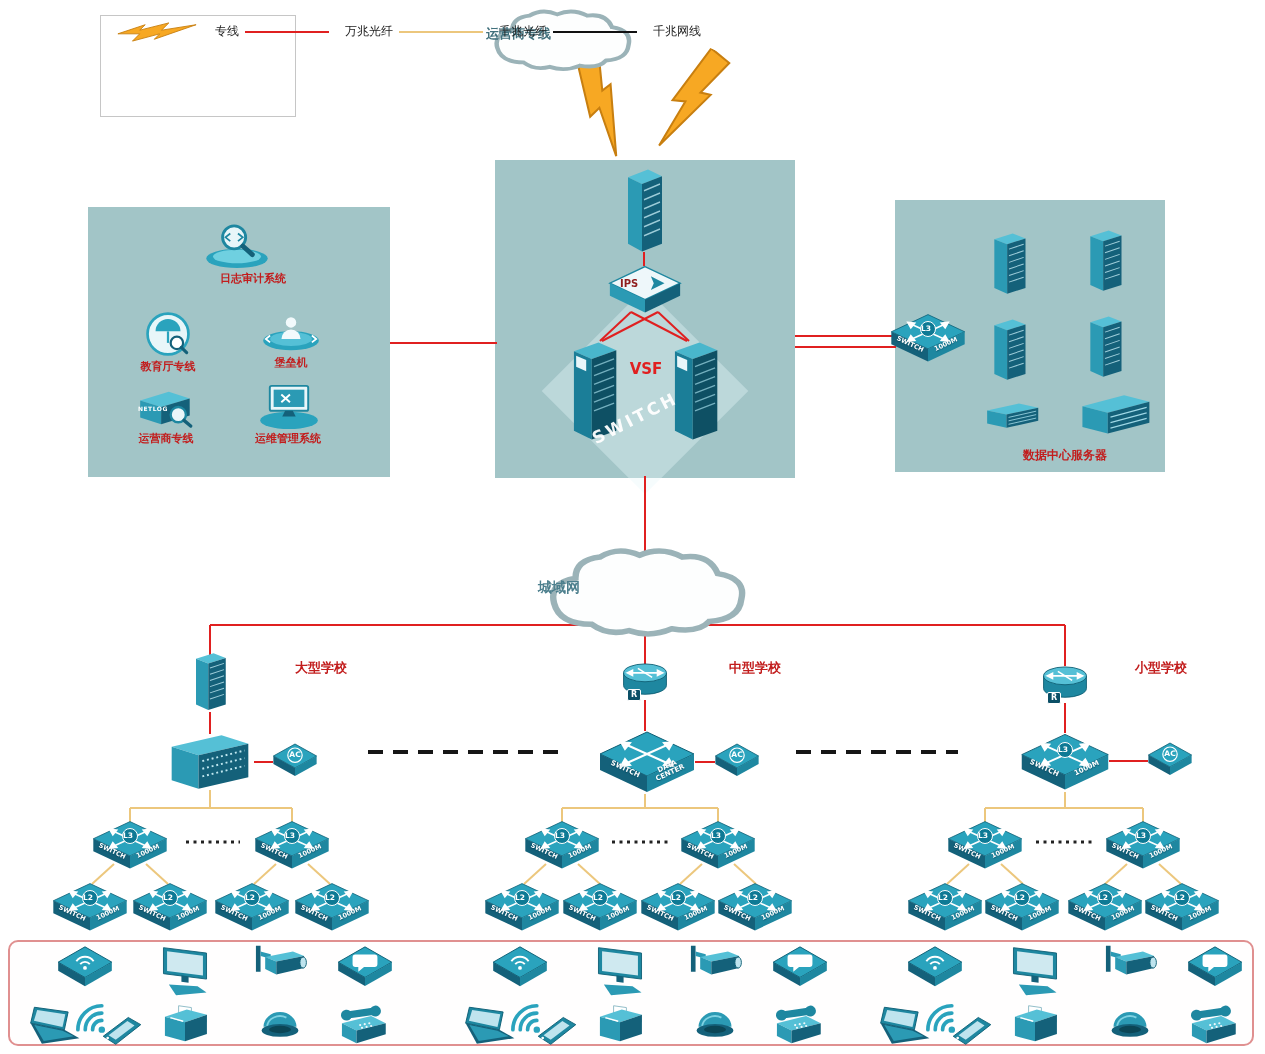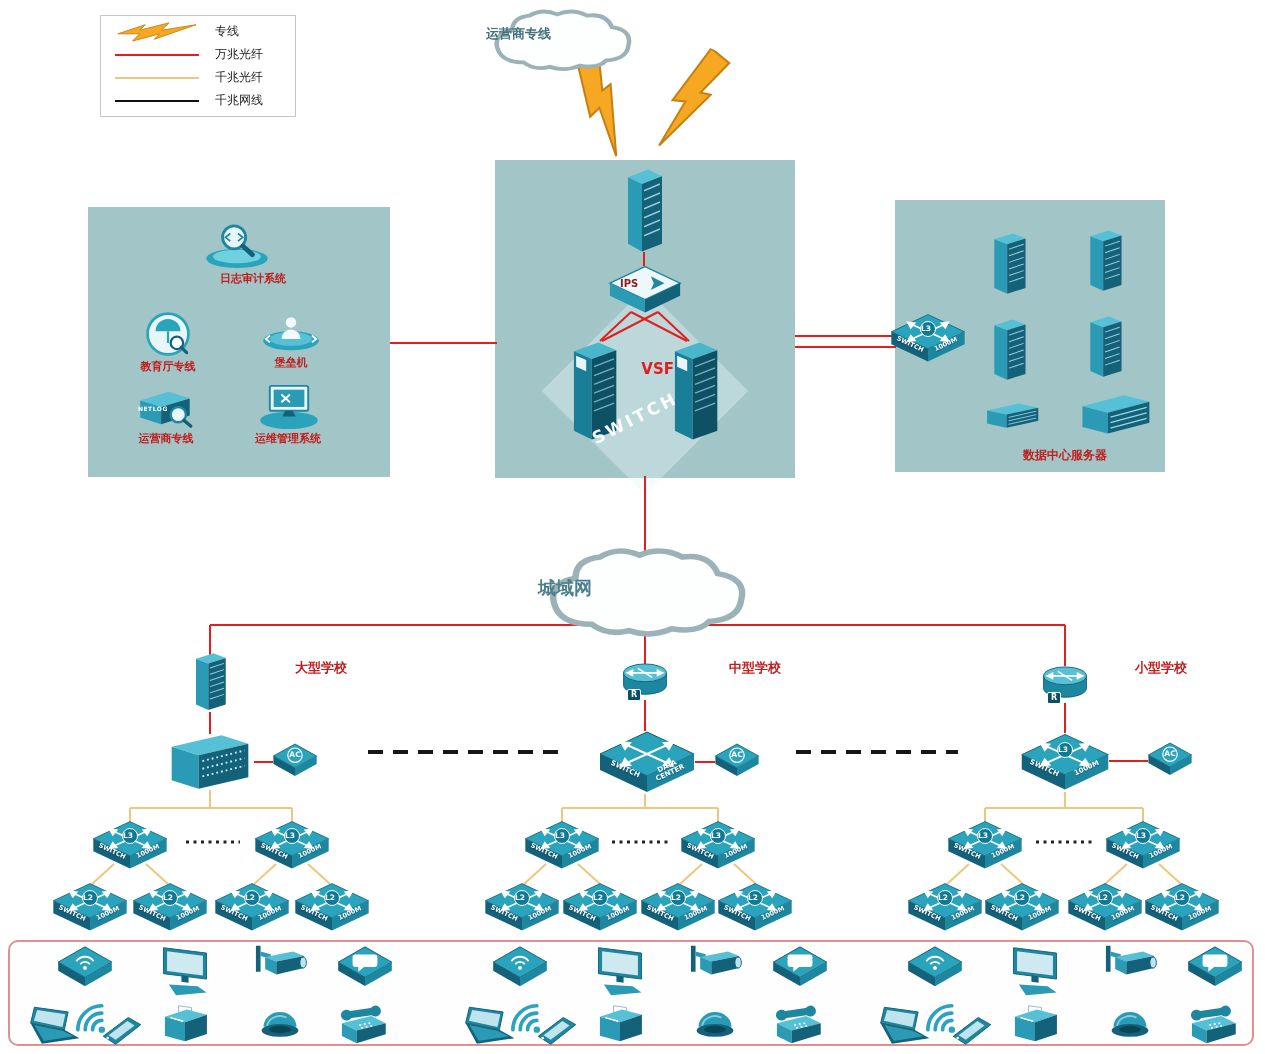--- a/index.html
+++ b/index.html
@@ -39,32 +39,32 @@
   .router{width:50px;height:44px}
   .rbadge{position:absolute;left:7px;bottom:1px;background:#0b4f66;color:#fff;font-size:8px;font-weight:bold;
           padding:0 3px;border:1px solid #fff;border-radius:2px;line-height:10px}
   .ipslbl{position:absolute;left:14px;top:14px;color:#8f1d1d;font-size:10px;font-weight:bold}
   .netlbl{position:absolute;left:6px;top:17px;color:#fff;font-size:6px;font-weight:bold;letter-spacing:.5px}
   .lbl-red{position:absolute;color:#c21d1d;font-weight:bold;text-align:center;font-size:11px;line-height:1.2}
   .cloud{position:absolute}
   .cloud svg{width:100%;height:100%}
   .cloudlbl{position:absolute;left:0;right:0;top:40%;transform:translateY(-50%);text-align:left;
             font-weight:bold;color:#41707c;font-size:13px}
-  .cloud.man .cloudlbl{font-size:18px;color:#4c7f8d;top:46%}
+  .cloud.man .cloudlbl{font-size:14px;color:#4c7f8d;top:46%}
   #dc-title{position:absolute;left:545px;top:483px;width:200px;text-align:center;font-size:21px;
             font-weight:bold;color:#4f7f8e;letter-spacing:2px}
-  #vsf-lbl{position:absolute;left:618px;top:360px;width:56px;text-align:right;color:#e02020;
+  #vsf-lbl{position:absolute;left:618px;top:360px;width:56px;text-align:center;color:#e02020;
            font-weight:bold;font-size:15px}
   #sw-rot{position:absolute;left:560px;top:408px;width:150px;text-align:center;transform:rotate(-27deg);
           color:rgba(255,255,255,.95);font-size:17px;font-weight:bold;letter-spacing:3px}
   .bolt{position:absolute;transform-origin:50% 0}
   .bolt svg{width:100%;height:100%}
   #legend{position:absolute;left:100px;top:15px;width:196px;height:102px;background:#fff;
           border:1px solid #c6c6c6;padding:5px 8px;box-sizing:border-box;display:flex;
-          flex-direction:column;justify-content:space-between}
+          flex-direction:row;justify-content:space-between}
   .lrow{display:flex;align-items:center;height:21px}
   .lsym{width:96px;display:flex;justify-content:center;align-items:center}
   .lline{width:84px;height:0;border-top:2px solid #000}
   .ltext{font-size:12px;color:#222;margin-left:10px;white-space:nowrap}
 </style>
 </head>
 <body>
 
 <div id="stage">
 

